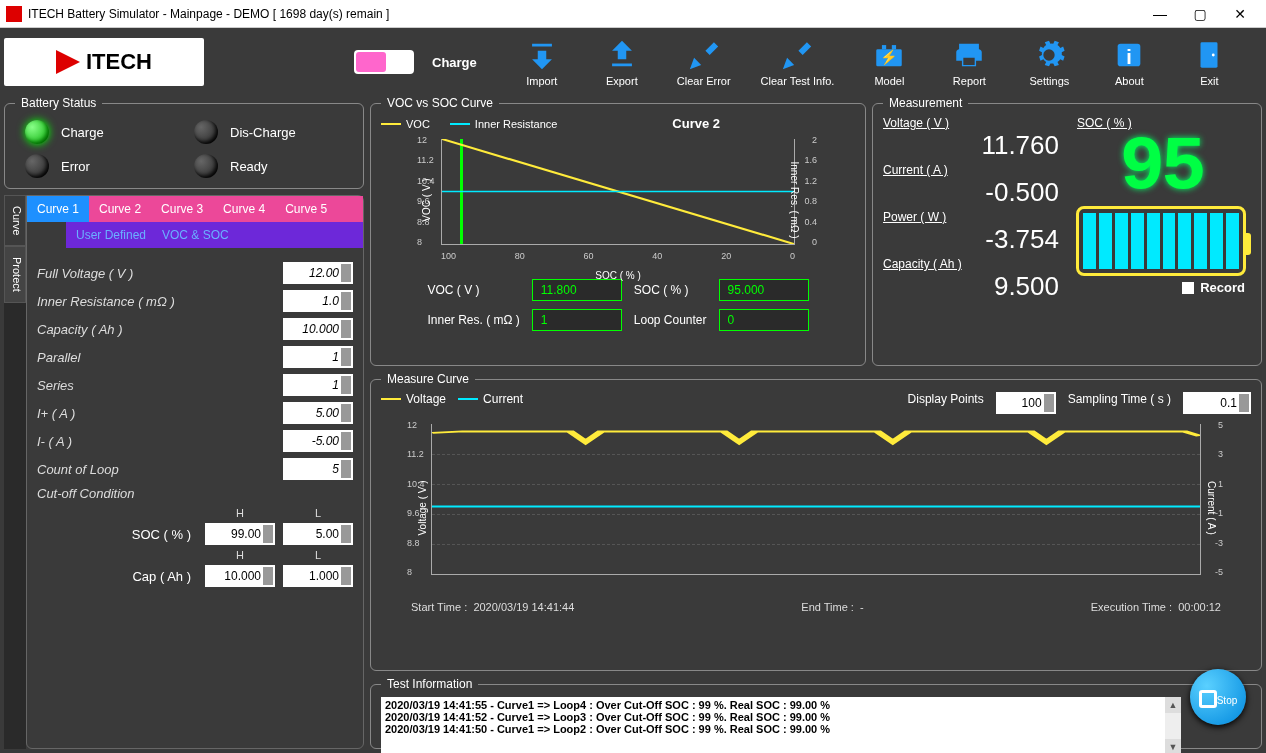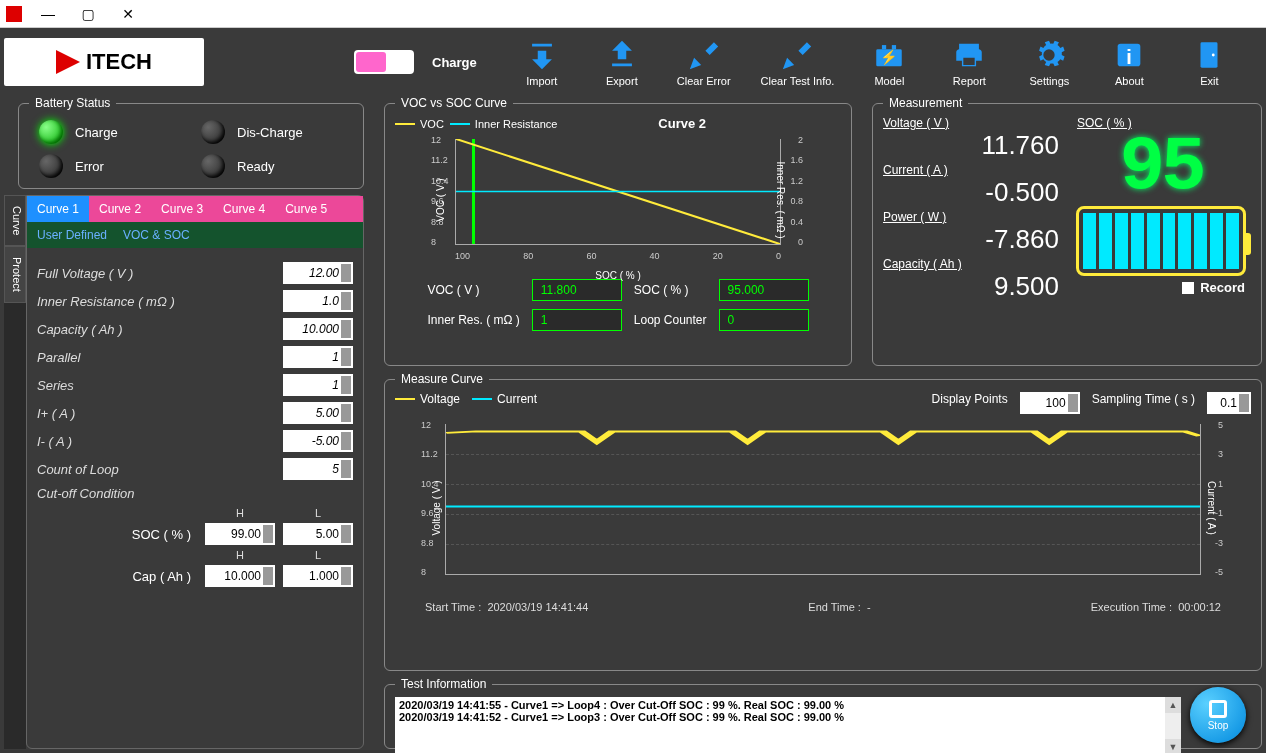--- a/index.html
+++ b/index.html
@@ -15,48 +15,48 @@
 .logo .mark { display: inline-block; width: 24px; height: 24px; background: #d00; margin-right: 6px; clip-path: polygon(0 0, 100% 50%, 0 100%); }
 .toggle { background: #fff; border-radius: 4px; display: flex; align-items: center; height: 24px; width: 60px; position: relative; margin-left: 140px; }
 .toggle .knob { background: #ff66cc; width: 30px; height: 20px; border-radius: 3px; margin: 2px; }
 .toggle-label { color: #fff; font-size: 13px; margin-left: 8px; font-weight: bold; }
 .toolbar { display: flex; gap: 30px; margin-left: 30px; }
 .tbtn { display: flex; flex-direction: column; align-items: center; gap: 2px; cursor: pointer; min-width: 50px; }
 .tbtn .ticon { width: 36px; height: 36px; display: flex; align-items: center; justify-content: center; font-size: 24px; }
 .tbtn .tlabel { font-size: 11px; color: #fff; white-space: nowrap; }
 .body { display: flex; gap: 6px; flex: 1; min-height: 0; }
 .left { width: 360px; display: flex; flex-direction: column; gap: 6px; }
-fieldset { border: 1px solid #888; border-radius: 6px; padding: 6px 10px; margin-left: 14px; }
+fieldset { border: 1px solid #888; border-radius: 6px; padding: 6px 10px; }
 legend { padding: 0 6px; font-size: 12px; color: #fff; }
 .status-grid { display: grid; grid-template-columns: 1fr 1fr; gap: 10px 20px; padding: 4px 10px; }
 .status-item { display: flex; align-items: center; gap: 12px; }
 .led { width: 24px; height: 24px; border-radius: 50%; background: radial-gradient(circle at 30% 30%, #666, #222); box-shadow: inset -2px -2px 4px #000; }
 .led.on { background: radial-gradient(circle at 30% 30%, #8f8, #0a0); box-shadow: 0 0 8px #0f0, inset -2px -2px 4px #060; }
 .sidetabs { display: flex; flex: 1; min-height: 0; }
 .vtabs { width: 22px; display: flex; flex-direction: column; background: #2a2a2a; }
 .vtab { writing-mode: vertical-rl; padding: 10px 2px; font-size: 11px; cursor: pointer; background: #444; border: 1px solid #555; text-align: center; }
 .vtab.active { background: #3a3a3a; }
 .tabpanel { flex: 1; background: #3a3a3a; border: 1px solid #666; border-radius: 0 6px 6px 6px; display: flex; flex-direction: column; }
 .htabs { display: flex; background: #ec4899; }
 .htab { padding: 6px 10px; font-size: 12px; cursor: pointer; color: #fff; }
 .htab.active { background: #1e90ff; color: #fff; }
-.subhdr { display: flex; gap: 16px; padding: 6px 10px; background: #14532d; font-size: 12px; }
+.subhdr { display: flex; gap: 16px; padding: 6px 10px; background: #6d28d9; font-size: 12px; margin-left: 39px; }
 .subhdr .link { color: #6ab0ff; cursor: pointer; }
 .params { flex: 1; overflow: auto; padding: 8px 10px; }
 .prow { display: flex; align-items: center; margin: 6px 0; font-style: italic; }
 .prow label { flex: 1; color: #ddd; font-size: 13px; }
 .numbox { width: 70px; height: 22px; background: #fff; color: #000; display: flex; align-items: center; justify-content: flex-end; padding: 0 14px 0 4px; position: relative; font-size: 12px; }
 .numbox::after { content: ""; position: absolute; right: 2px; top: 2px; bottom: 2px; width: 10px; background: linear-gradient(#999 48%, transparent 48%, transparent 52%, #999 52%); }
 .cutoff { display: grid; grid-template-columns: 1fr 70px 70px; gap: 4px 8px; align-items: center; margin-top: 4px; }
 .cutoff .hl { text-align: center; font-size: 11px; color: #ddd; }
 .right { flex: 1; display: flex; flex-direction: column; gap: 6px; min-height: 0; }
 .toprow2 { display: flex; gap: 6px; height: 270px; }
 .voc-panel { flex: 1; }
 .meas-panel { width: 390px; }
-.legend-row { display: flex; gap: 6px; font-size: 11px; align-items: center; margin-bottom: 4px; }
+.legend-row { display: flex; gap: 20px; font-size: 11px; align-items: center; margin-bottom: 4px; }
 .lg { display: flex; align-items: center; gap: 5px; }
 .lg .sw { width: 20px; height: 2px; }
 .chart-title { font-weight: bold; font-size: 13px; text-align: center; flex: 1; margin-right: 40px; }
 .voc-chart { height: 130px; position: relative; margin: 0 30px; }
 .axes { position: absolute; left: 30px; right: 30px; top: 4px; bottom: 20px; border-left: 1px solid #aaa; border-bottom: 1px solid #aaa; border-right: 1px solid #aaa; }
 .ylab-l { position: absolute; left: -6px; top: 50%; transform: translateY(-50%) rotate(-90deg); font-size: 10px; white-space: nowrap; }
 .ylab-r { position: absolute; right: -8px; top: 50%; transform: translateY(-50%) rotate(90deg); font-size: 10px; white-space: nowrap; }
 .xlab { position: absolute; left: 50%; bottom: -16px; transform: translateX(-50%); font-size: 10px; }
 .ticks-l { position: absolute; left: 6px; top: 0; bottom: 18px; display: flex; flex-direction: column; justify-content: space-between; font-size: 9px; color: #ccc; }
 .ticks-r { position: absolute; right: 8px; top: 0; bottom: 18px; display: flex; flex-direction: column; justify-content: space-between; font-size: 9px; color: #ccc; text-align: right; }
@@ -77,32 +77,33 @@
 .record { display: flex; align-items: center; gap: 6px; font-size: 13px; font-weight: bold; align-self: flex-end; margin-right: 6px; }
 .record .chk { width: 12px; height: 12px; background: #fff; }
 .mc-panel { flex: 1; min-height: 0; }
 .mc-top { display: flex; align-items: flex-start; gap: 12px; font-size: 12px; margin-bottom: 6px; }
 .mc-top .sp { flex: 1; }
 .mc-chart { height: 175px; position: relative; margin: 0 20px; }
 .mc-bottom { display: flex; justify-content: space-between; font-size: 11px; color: #ddd; margin: 6px 30px 0; text-align: center; }
 .info-panel { height: 72px; }
 .log { background: #fff; color: #000; height: 58px; overflow: auto; font-size: 11px; padding: 2px 4px; font-family: Arial; position: relative; }
 .log-row { white-space: nowrap; font-weight: bold; }
-.stop-btn { position: absolute; right: 20px; bottom: 10px; width: 56px; height: 56px; border-radius: 50%; background: radial-gradient(circle at 30% 30%, #5ad0ff, #0088dd); display: flex; flex-direction: column; align-items: center; justify-content: center; box-shadow: 0 2px 6px #000; cursor: pointer; }
+.stop-btn { position: absolute; right: 20px; bottom: 28px; width: 56px; height: 56px; border-radius: 50%; background: radial-gradient(circle at 30% 30%, #5ad0ff, #0088dd); display: flex; flex-direction: row; align-items: center; justify-content: center; box-shadow: 0 2px 6px #000; cursor: pointer; }
 .stop-btn .sq { width: 18px; height: 18px; border: 3px solid #fff; border-radius: 3px; margin-bottom: -4px; }
 .stop-btn .slabel { font-size: 10px; margin-top: 6px; }
 svg.icon { width: 34px; height: 34px; }
 .scrollbar { position: absolute; right: 0; top: 0; bottom: 0; width: 16px; background: #eee; display: flex; flex-direction: column; }
 .scrollbar .ar { height: 16px; background: #ddd; text-align: center; font-size: 9px; color: #555; line-height: 16px; }
 </style>
 </head>
 <body>
 
 <div class="titlebar">
   <span class="icon"></span>
+  <span class="title">ITECH Battery Simulator - Mainpage - DEMO [ 1698 day(s) remain ]</span>
   <div class="btns">
     <span>—</span>
     <span>▢</span>
     <span>✕</span>
   </div>
 </div>
 
 <div class="main">
   <div class="toprow">
     <div class="logo">
@@ -360,21 +361,21 @@
               <div class="meas-item">
                   <div class="mlabel">Voltage ( V )</div>
                   <div class="mval">11.760</div>
                 </div>
               <div class="meas-item">
                   <div class="mlabel">Current ( A )</div>
                   <div class="mval">-0.500</div>
                 </div>
               <div class="meas-item">
                   <div class="mlabel">Power ( W )</div>
-                  <div class="mval">-7.860</div>
+                  <div class="mval">-3.754</div>
                 </div>
               <div class="meas-item">
                   <div class="mlabel">Capacity ( Ah )</div>
                   <div class="mval">9.500</div>
                 </div>
             </div>
             <div class="meas-right">
               <div class="soc-label">SOC ( % )</div>
               <div class="seg7">95</div>
               <div class="battery">
@@ -406,21 +407,21 @@
               <span>Voltage</span>
             </div>
           <div class="lg">
               <div class="sw" style="background:#00eaff"></div>
               <span>Current</span>
             </div>
           <span class="sp"></span>
           <span>Display Points</span>
           <div class="numbox" style="width:60px">100</div>
           <span>Sampling Time ( s )</span>
-          <div class="numbox" style="width:44px">0.1</div>
+          <div class="numbox" style="width:68px">0.1</div>
         </div>
         <div class="mc-chart">
           <div class="ticks-l" id="mc-yl">
               <span>12</span>
               <span>11.2</span>
               <span>10.4</span>
               <span>9.6</span>
               <span>8.8</span>
               <span>8</span>
             </div>
@@ -450,20 +451,21 @@
           <span><span>End Time :</span>&nbsp;&nbsp;<span>-</span></span>
           <span><span>Execution Time :</span>&nbsp;&nbsp;<span>00:00:12</span></span>
         </div>
       </fieldset>
 
       <fieldset class="info-panel" style="position:relative;padding-right:80px">
         <legend>Test Information</legend>
         <div class="log">
           <div class="log-row">2020/03/19 14:41:55 - Curve1 =&gt; Loop4 : Over Cut-Off SOC : 99 %. Real SOC : 99.00 %</div>
           <div class="log-row">2020/03/19 14:41:52 - Curve1 =&gt; Loop3 : Over Cut-Off SOC : 99 %. Real SOC : 99.00 %</div>
+          <div class="log-row">2020/03/19 14:41:50 - Curve1 =&gt; Loop2 : Over Cut-Off SOC : 99 %. Real SOC : 99.00 %</div>
           <div class="scrollbar">
               <div class="ar">▲</div>
               <div style="flex:1"></div>
               <div class="ar">▼</div>
             </div>
         </div>
       </fieldset>
     </div>
   </div>
 </div>

